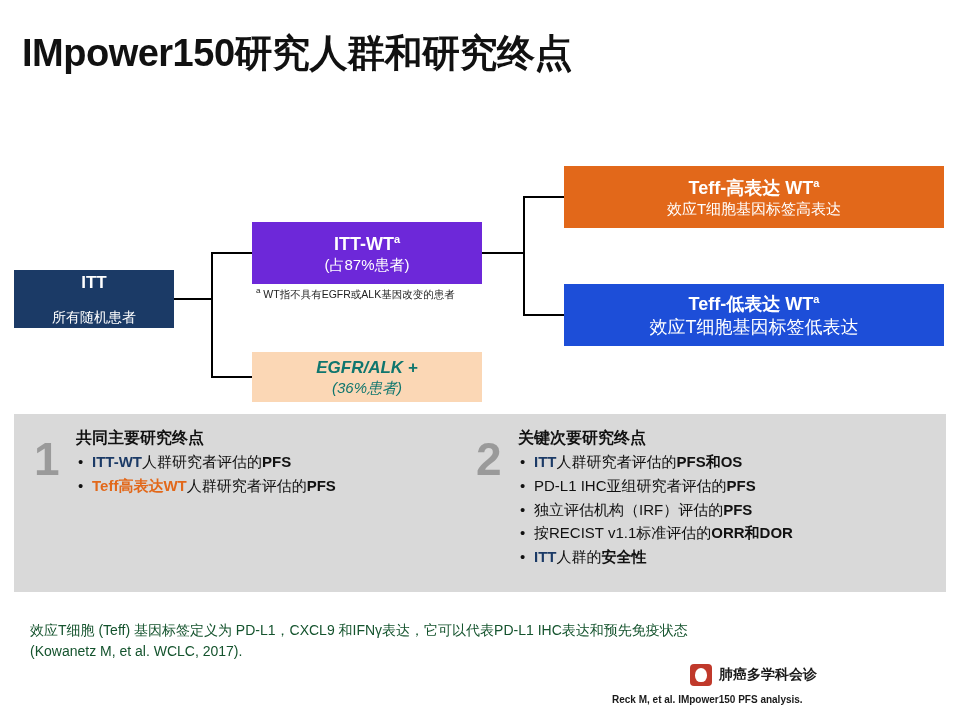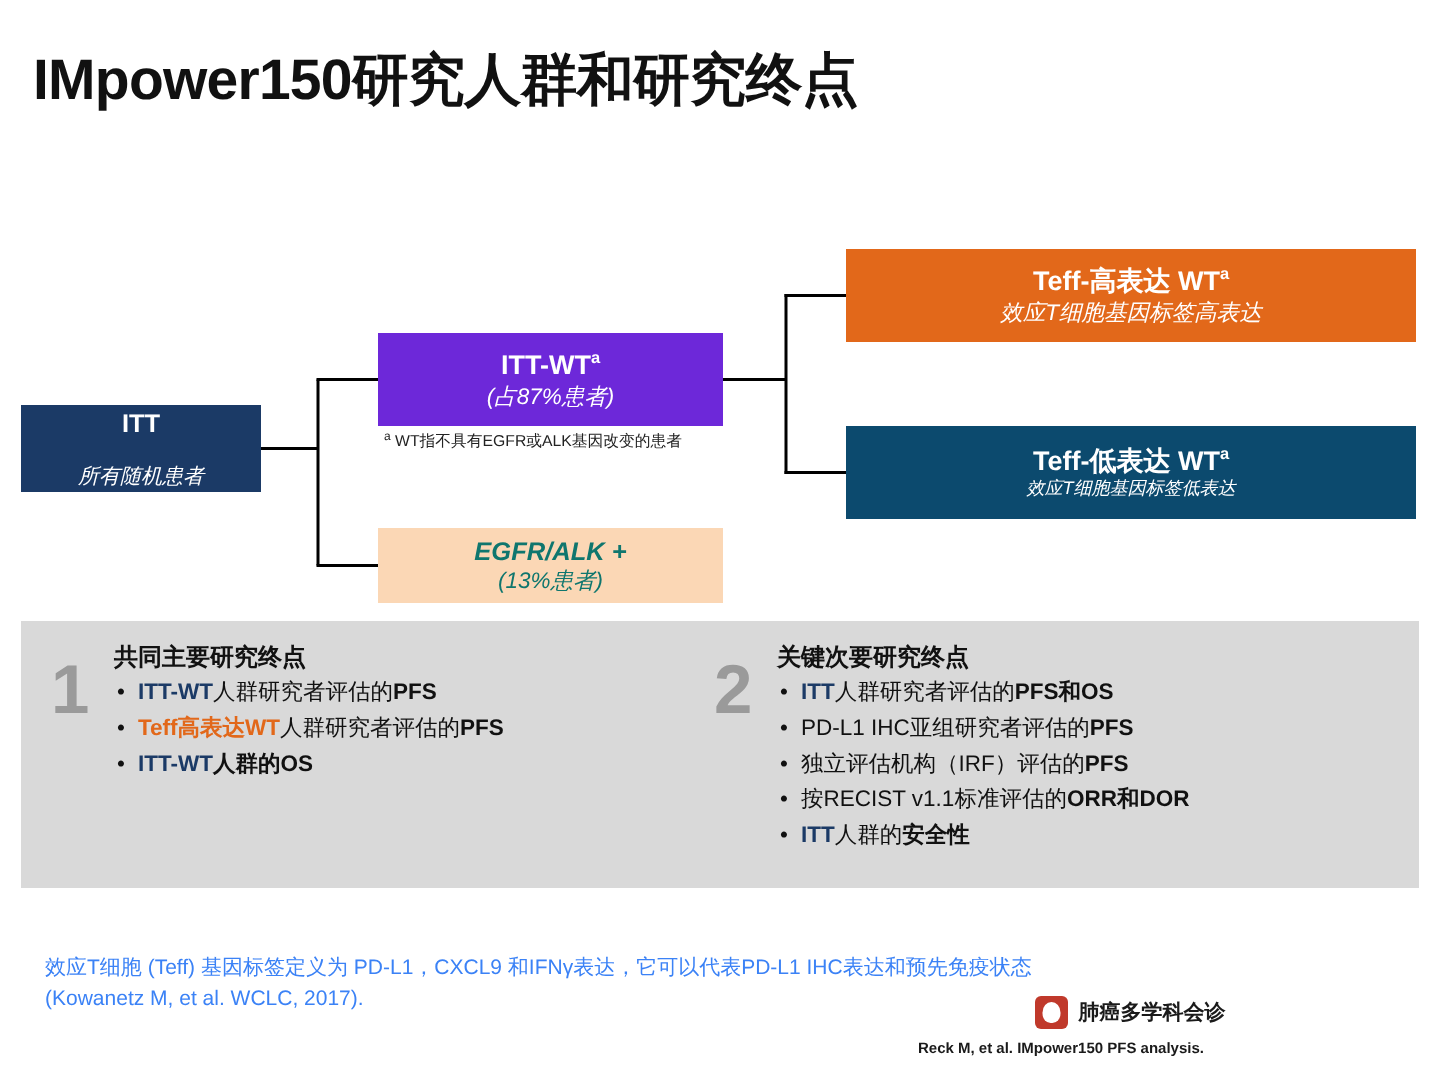--- a/index.html
+++ b/index.html
@@ -40,21 +40,20 @@
     align-items: center;
     justify-content: center;
     text-align: center;
     color: #ffffff;
     line-height: 1.15;
   }
   .box .b-title {
     font-weight: bold;
   }
   .box .b-sub {
-    font-style: italic;
   }
 
   #box-itt {
     left: 14px;
     top: 270px;
     width: 160px;
     height: 58px;
     background: #1b3a66;
   }
   #box-itt .b-title { font-size: 17px; }
@@ -89,24 +88,24 @@
     background: #e2681a;
   }
   #box-teff-high .b-title { font-size: 18px; text-align: center; }
   #box-teff-high .b-sub { font-size: 15px; margin-top: 2px; }
 
   #box-teff-low {
     left: 564px;
     top: 284px;
     width: 380px;
     height: 62px;
-    background: #0c4a6e;
+    background: #1d4ed8;
   }
   #box-teff-low .b-title { font-size: 18px; }
-  #box-teff-low .b-sub { font-size: 12px; margin-top: 2px; }
+  #box-teff-low .b-sub { font-size: 18px; margin-top: 2px; }
 
   .sup { font-size: 11px; vertical-align: super; }
 
   
   .conn {
     position: absolute;
     background: #000000;
   }
   .hline { height: 2px; }
   .vline { width: 2px; }
@@ -179,24 +178,24 @@
     font-size: 15px;
   }
   .hl-blue { color: #1b3a66; font-weight: bold; }
   .hl-orange { color: #e2681a; font-weight: bold; }
   .bold { font-weight: bold; }
 
   
   .footnote {
     position: absolute;
     left: 30px;
-    top: 634px;
+    top: 620px;
     width: 700px;
     font-size: 14px;
-    color: #3b82f6;
+    color: #14532d;
     line-height: 1.5;
   }
   .ref {
     position: absolute;
     left: 612px;
     top: 694px;
     font-size: 10px;
     font-weight: bold;
     color: #1a1a1a;
   }
@@ -260,21 +259,21 @@
     </div>
     <div class="b-sub">(占87%患者)</div>
   </div>
 
   <div class="wt-note">
     <span class="sup">a</span><span> WT指不具有EGFR或ALK基因改变的患者</span>
   </div>
 
   <div class="box" id="box-egfr">
     <div class="b-title">EGFR/ALK +</div>
-    <div class="b-sub">(13%患者)</div>
+    <div class="b-sub">(36%患者)</div>
   </div>
 
   <div class="box" id="box-teff-high">
     <div class="b-title">
       <span>Teff-高表达 WT</span><span class="sup">a</span>
     </div>
     <div class="b-sub">效应T细胞基因标签高表达</div>
   </div>
 
   <div class="box" id="box-teff-low">
@@ -286,21 +285,20 @@
 
   <div class="endpoints">
 
     <div class="ep-col" id="ep-col-1">
       <div class="ep-num">1</div>
       <div class="ep-body">
         <div class="ep-head">共同主要研究终点</div>
         <ul class="ep-list">
           <li><span class="hl-blue">ITT-WT</span><span>人群研究者评估的</span><span class="bold">PFS</span></li>
           <li><span class="hl-orange">Teff高表达WT</span><span>人群研究者评估的</span><span class="bold">PFS</span></li>
-          <li><span class="hl-blue">ITT-WT</span><span class="bold">人群的</span><span class="bold">OS</span></li>
         </ul>
       </div>
     </div>
 
     <div class="ep-col" id="ep-col-2">
       <div class="ep-num">2</div>
       <div class="ep-body">
         <div class="ep-head">关键次要研究终点</div>
         <ul class="ep-list">
           <li><span class="hl-blue">ITT</span><span>人群研究者评估的</span><span class="bold">PFS和OS</span></li>

